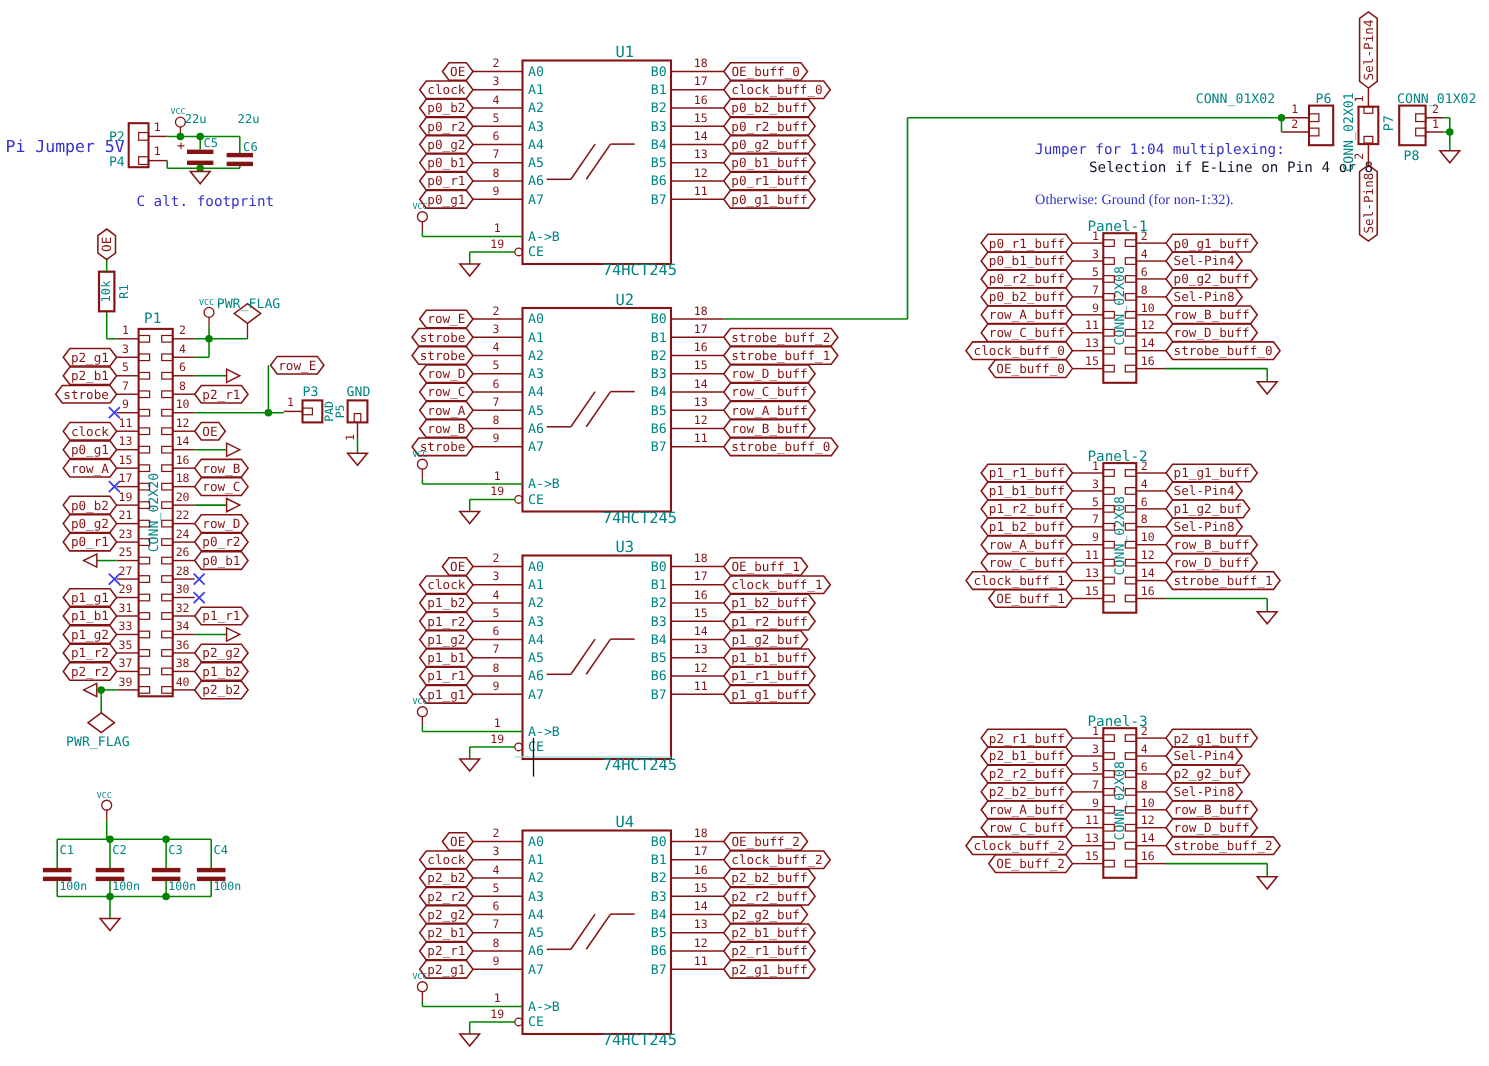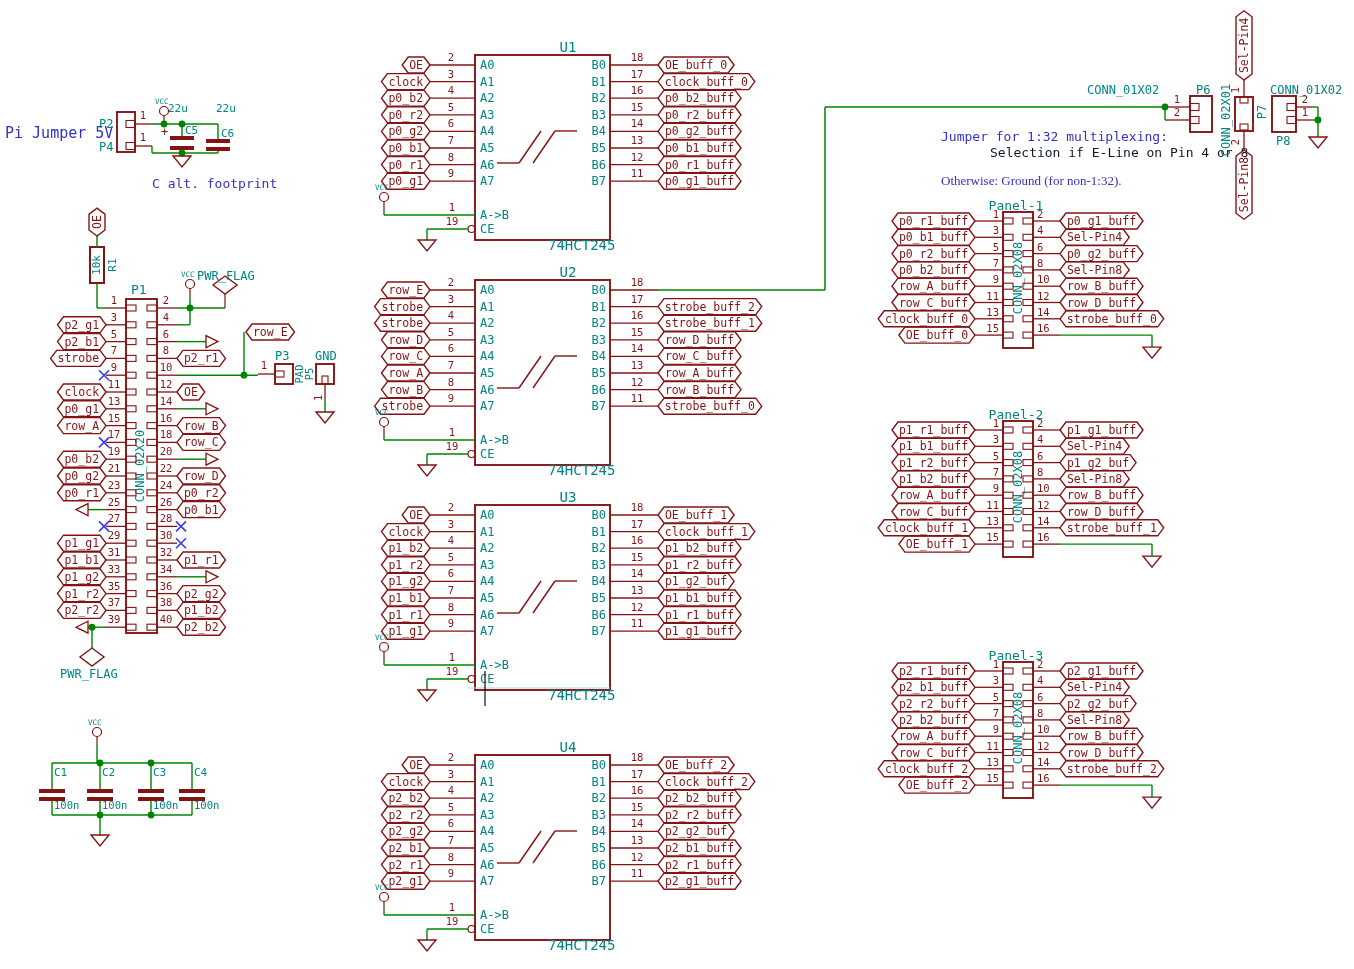--- a/index.html
+++ b/index.html
@@ -5,22 +5,22 @@
   html,body{margin:0;padding:0;background:#ffffff;}
   body{width:1354px;height:969px;position:relative;font-family:"DejaVu Sans Mono",monospace;}
   svg{display:block;position:absolute;left:0;top:0;}
   svg text{font-family:"DejaVu Sans Mono",monospace;}
   .note-text{position:absolute;font-family:"DejaVu Sans Mono",monospace;white-space:pre;}
 </style>
 </head>
 <body>
 
 <div class="note-text" style="left: 5px; top: 124px; font-size: 15px; color: rgb(50, 50, 200);">Pi Jumper 5V</div>
-<div class="note-text" style="left: 124px; top: 176px; font-size: 13px; color: rgb(50, 50, 200); margin-left: 28px;">C alt. footprint</div>
-<div class="note-text" style="left: 941px; top: 129px; font-size: 13px; color: rgb(50, 50, 200);">Jumper for 1:32 multiplexing:</div>
+<div class="note-text" style="left: 124px; top: 176px; font-size: 13px; color: rgb(50, 50, 200);">C alt. footprint</div>
+<div class="note-text" style="left: 941px; top: 129px; font-size: 13px; color: rgb(50, 50, 200);">Jumper for 1:04 multiplexing:</div>
 <div class="note-text" style="left: 990px; top: 145px; font-size: 13px; color: #0f172a;">Selection if E-Line on Pin 4 or 8</div>
 <div class="note-text" style="left: 941px; top: 173px; font-size: 13px; color: rgb(50, 50, 200); font-family: Liberation Serif, serif;">Otherwise: Ground (for non-1:32).</div>
 
 <svg id="schem" width="1354" height="969" viewBox="0 0 1354 969">
     <g>
       <rect x="117" y="112" width="18" height="40" fill="none" stroke="#841414" stroke-width="1.9"></rect>
       <rect x="126" y="120.5" width="9" height="7" fill="none" stroke="#841414" stroke-width="1.1"></rect>
       <rect x="126" y="142.5" width="9" height="7" fill="none" stroke="#841414" stroke-width="1.1"></rect>
       <text x="99" y="128" fill="#008484" font-size="12" text-anchor="start">P2</text>
       <text x="99" y="151" fill="#008484" font-size="12" text-anchor="start">P4</text>

